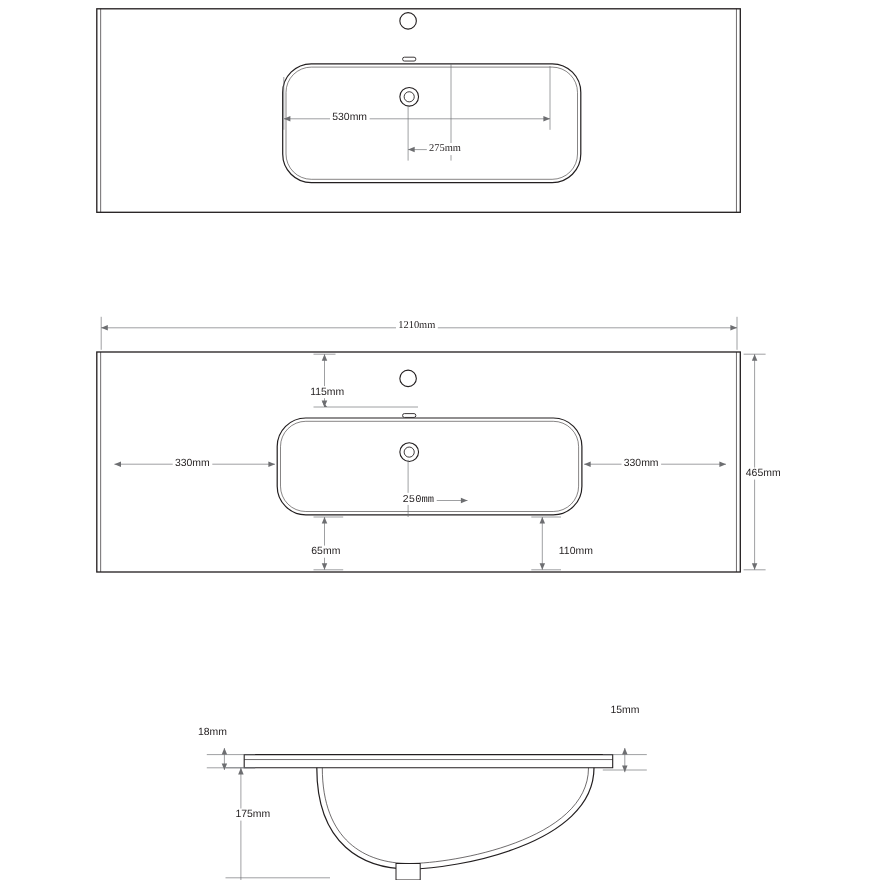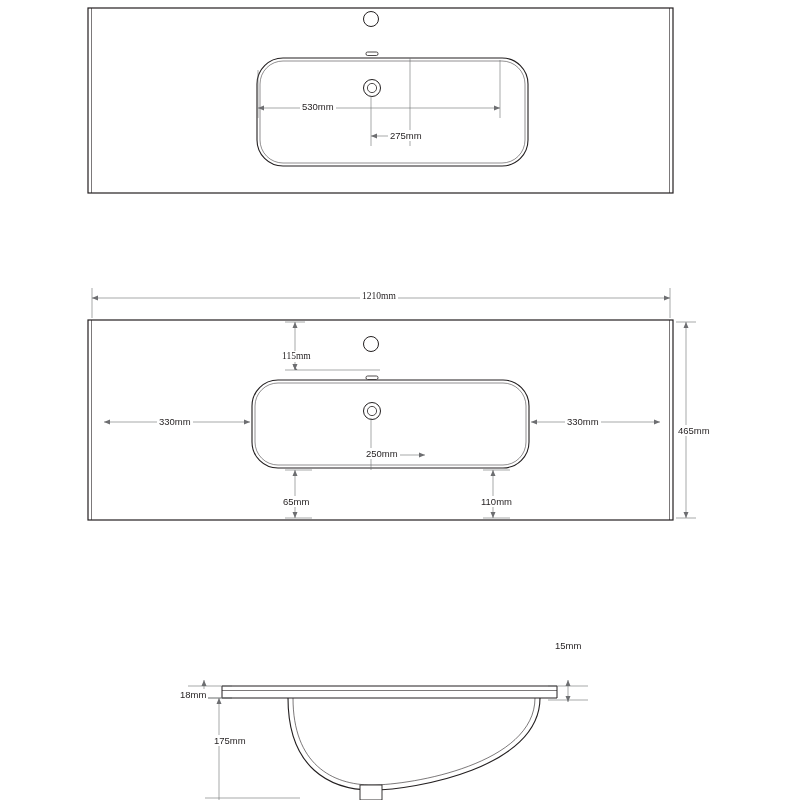--- a/index.html
+++ b/index.html
@@ -189,37 +189,37 @@
         <polyline points="216.5,704 219,698 221.5,704" fill="#6d6e71" stroke="none"></polyline>
         <line x1="205" y1="698" x2="232" y2="698"></line>
         <line x1="205" y1="798" x2="300" y2="798"></line>
       </g>
 
     </g>
   </svg>
 
   <div class="dim-label" style="left:300px; top:101px;">530mm</div>
 
-  <div class="dim-label" style="left:388px; top:130px;">275mm</div>
+  <div class="dim-label" style="left:388px; top:130px;font-family:Liberation Serif, serif;">275mm</div>
 
   <div class="dim-label" style="left:360px; top:291px;font-family:Liberation Serif, serif;">1210mm</div>
 
-  <div class="dim-label" style="left:280px; top:351px;font-family:Liberation Serif, serif;">115mm</div>
+  <div class="dim-label" style="left:280px; top:351px;">115mm</div>
 
   <div class="dim-label" style="left:157px; top:416px;">330mm</div>
 
   <div class="dim-label" style="left:565px; top:416px;">330mm</div>
 
-  <div class="dim-label" style="left:364px; top:448px;">250mm</div>
+  <div class="dim-label" style="left:364px; top:448px;font-family:Liberation Mono, monospace;">250mm</div>
 
   <div class="dim-label" style="left:281px; top:496px;">65mm</div>
 
-  <div class="dim-label" style="left:479px; top:496px;">110mm</div>
+  <div class="dim-label" style="left:506px; top:496px;">110mm</div>
 
   <div class="dim-label" style="left:676px; top:425px;">465mm</div>
 
-  <div class="dim-label" style="left:178px; top:660px;margin-top:29px;">18mm</div>
+  <div class="dim-label" style="left:178px; top:660px;">18mm</div>
 
   <div class="dim-label" style="left:553px; top:640px;">15mm</div>
 
   <div class="dim-label" style="left:212px; top:735px;">175mm</div>
 
 </div>
 
 </body></html>

